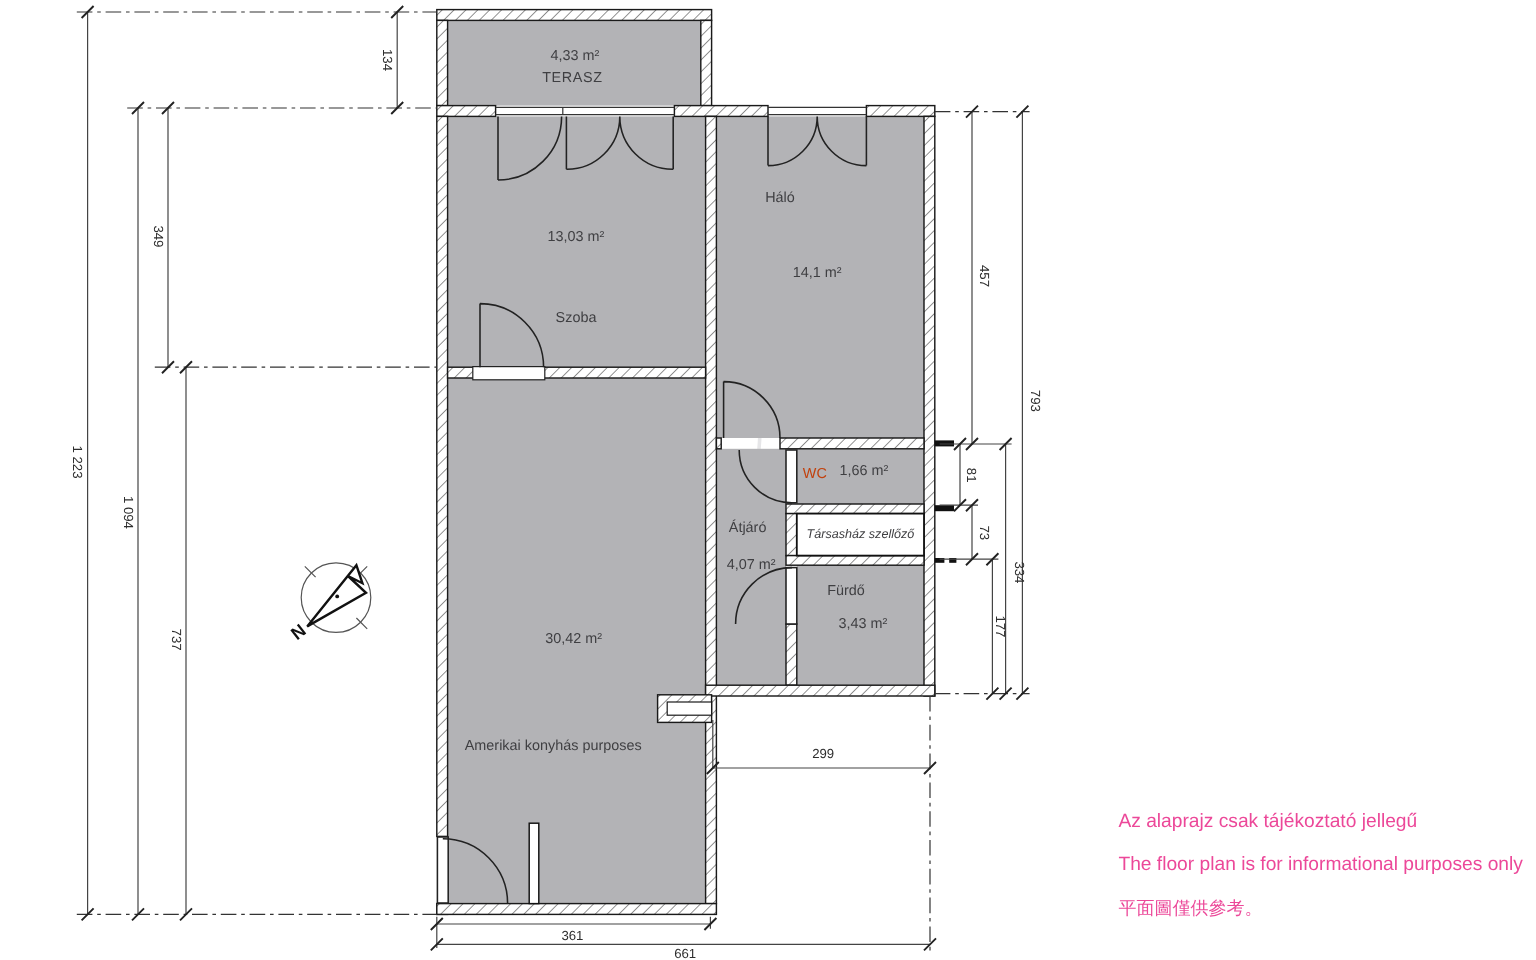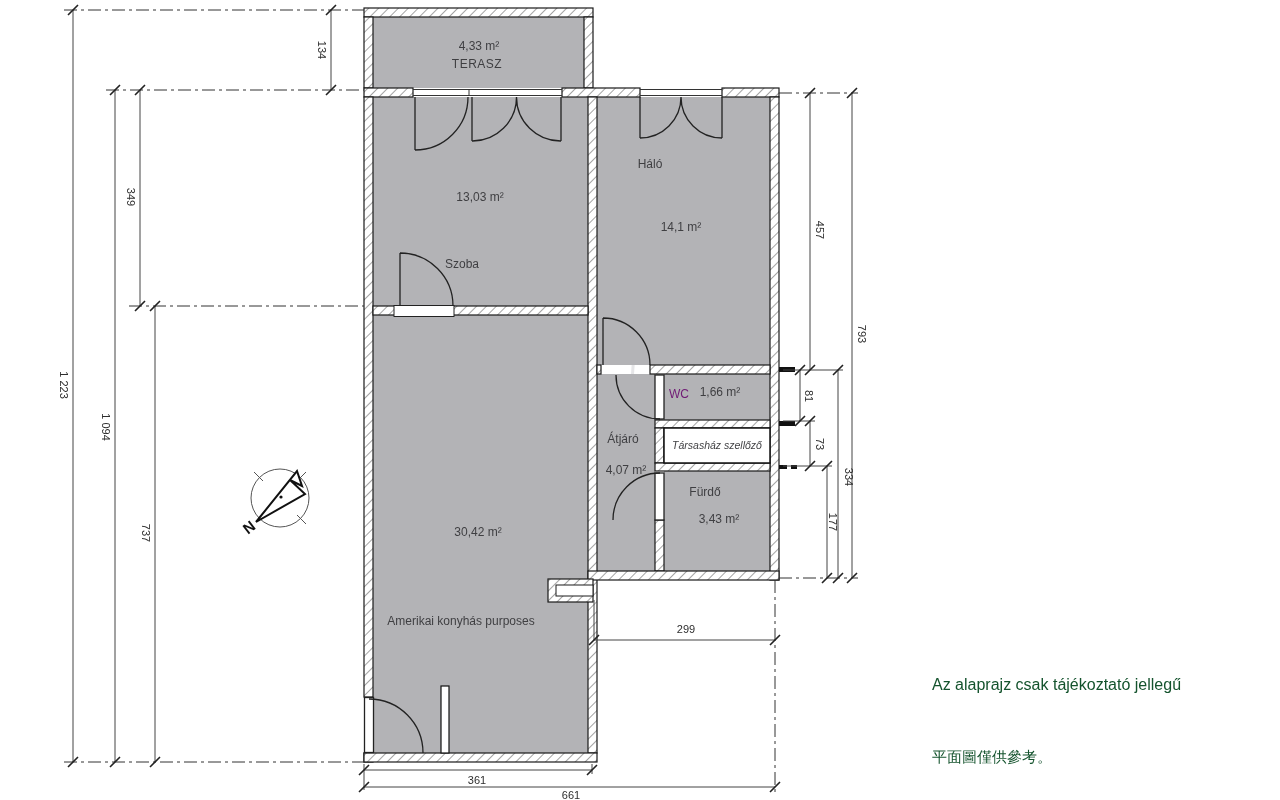--- a/index.html
+++ b/index.html
@@ -2,29 +2,29 @@
 <html><head>
 <meta charset="utf-8">
 <style>
   html,body{margin:0;padding:0;background:#fff;}
   .canvas{position:relative;width:1280px;height:800px;background:#ffffff;
           font-family:"Liberation Sans",sans-serif;overflow:hidden;}
   svg.plan{position:absolute;left:0;top:0;}
   .lbl{position:absolute;transform:translate(-50%,-50%);white-space:nowrap;
        color:#3f3f42;font-size:12px;}
   .caps{letter-spacing:.5px;}
-  .wc-lbl{color:#701a75;}
+  .wc-lbl{color:#c2410c;}
   .small{font-size:10.5px;font-style:italic;}
   .vdim{position:absolute;transform:translate(-50%,-50%) rotate(90deg);
         white-space:nowrap;font-size:11px;color:#2e2e2e;}
   .hdim{position:absolute;transform:translate(-50%,-50%);white-space:nowrap;
         font-size:11px;color:#2e2e2e;}
   .n-label{position:absolute;transform:translate(-50%,-50%) rotate(-38deg);
         font-weight:bold;font-size:15px;color:#111;}
-  .disclaimer-line{position:absolute;left:932px;font-size:16px;color:#14532d;}
+  .disclaimer-line{position:absolute;left:932px;font-size:16px;color:#ec4899;}
   .disc-zh{font-size:15px;}
 </style>
 </head>
 <body>
 
 <div class="canvas">
 
 <svg class="plan" width="1280" height="800" viewBox="0 0 1280 800">
   <defs>
     <pattern id="hatch" patternUnits="userSpaceOnUse" width="7" height="7" patternTransform="rotate(-45)">
@@ -171,21 +171,21 @@
     <circle cx="280" cy="498" r="29" stroke="#555" stroke-width="1" fill="none"></circle>
     <path d="M263,481 L254,472 M297,481 L306,472 M297,515 L306,524" stroke="#555" stroke-width="1"></path>
     <path d="M256,522 L297,471 L302,486 L290,480 L305,494 Z" fill="#ffffff" stroke="#111" stroke-width="2"></path>
     <circle cx="281" cy="497" r="1.6" fill="#111"></circle>
   </g>
 </svg>
 
 <div class="lbl" style="left:479px;top:46px">4,33 m²</div>
 <div class="lbl caps" style="left:477px;top:64px">TERASZ</div>
 <div class="lbl" style="left:480px;top:197px">13,03 m²</div>
-<div class="lbl" style="left:462px;top:264px">Szoba</div>
+<div class="lbl" style="left:480px;top:264px">Szoba</div>
 <div class="lbl" style="left:650px;top:164px">Háló</div>
 <div class="lbl" style="left:681px;top:227px">14,1 m²</div>
 <div class="lbl wc-lbl" style="left:679px;top:394px">WC</div>
 <div class="lbl" style="left:720px;top:392px">1,66 m²</div>
 <div class="lbl" style="left:623px;top:439px">Átjáró</div>
 <div class="lbl" style="left:626px;top:470px">4,07 m²</div>
 <div class="lbl small" style="left:717px;top:445px">Társasház szellőző</div>
 <div class="lbl" style="left:705px;top:492px">Fürdő</div>
 <div class="lbl" style="left:719px;top:519px">3,43 m²</div>
 <div class="lbl" style="left:478px;top:532px">30,42 m²</div>
@@ -202,15 +202,16 @@
 <div class="vdim" style="left:820px;top:444px">73</div>
 <div class="vdim" style="left:849px;top:477px">334</div>
 <div class="vdim" style="left:833px;top:522px">177</div>
 <div class="hdim" style="left:686px;top:629px">299</div>
 <div class="hdim" style="left:477px;top:780px">361</div>
 <div class="hdim" style="left:571px;top:795px">661</div>
 
 <div class="n-label" style="left:249px;top:527px">N</div>
 
 <div class="disclaimer-line" style="top:676px">Az alaprajz csak tájékoztató jellegű</div>
+<div class="disclaimer-line" style="top:712px">The floor plan is for informational purposes only</div>
 <div class="disclaimer-line disc-zh" style="top:748px">平面圖僅供參考。</div>
 
 </div>
 
 </body></html>

